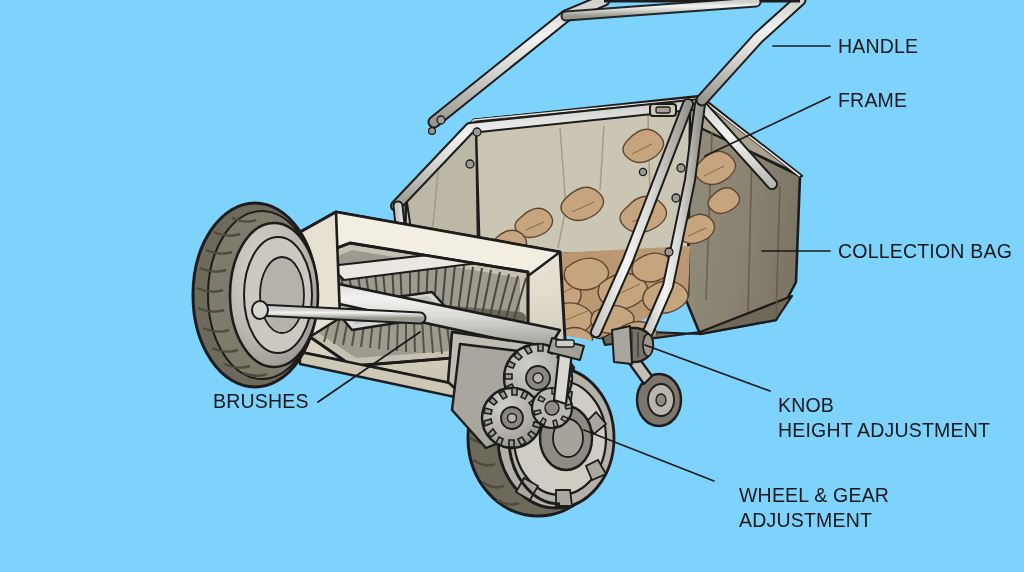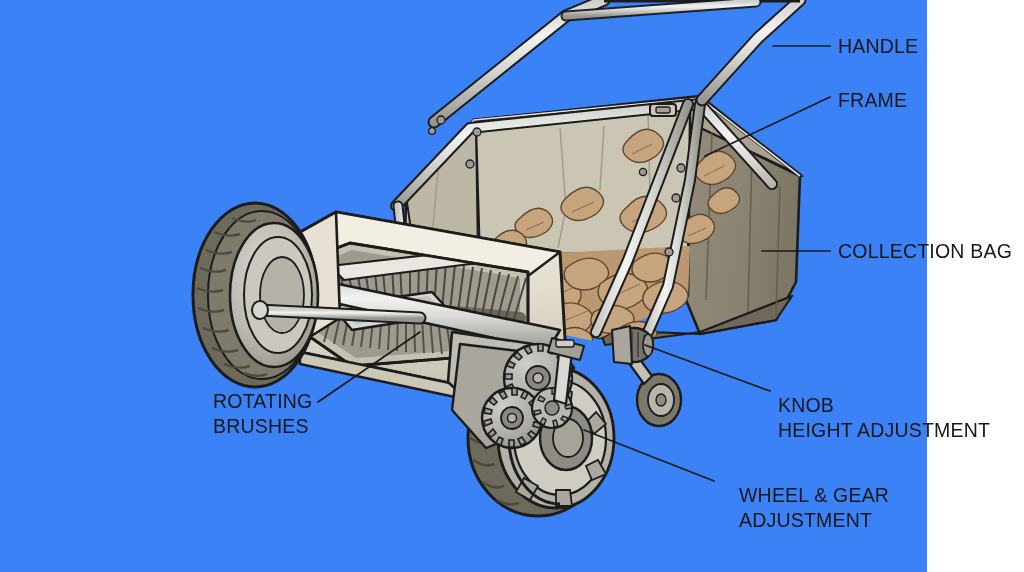--- a/index.html
+++ b/index.html
@@ -2,21 +2,21 @@
 <html><head>
 <meta charset="utf-8">
 <title>Lawn Sweeper Labeled Diagram</title>
 <style>
   html,body{margin:0;padding:0;background:#ffffff;}
   body{
     width:1024px;height:572px;overflow:hidden;
     font-family:"Liberation Sans","DejaVu Sans",sans-serif;
     position:relative;
   }
-  #stage{position:relative;width:927px;height:572px;background:#3b82f6;}
+  #stage{position:relative;width:1024px;height:572px;background:#7dd3fc;}
   #art{position:absolute;left:0;top:0;width:1024px;height:572px;}
   .cap{
     position:absolute;
     font-family:"Liberation Sans","DejaVu Sans",sans-serif;
     font-size:19.5px;
     letter-spacing:0.2px;
     color:#18181a;
     line-height:25px;
     white-space:pre;
     font-weight:400;
@@ -443,16 +443,16 @@
         <polyline points="420,332 318,402" stroke="#1a1a1a"></polyline>
       </g>
   </svg>
 
   <div id="labels">
       <div class="cap" style="left: 838px; top: 34px; color: rgb(24, 24, 26);"><div>HANDLE</div></div>
       <div class="cap" style="left: 838px; top: 88px; color: rgb(24, 24, 26);"><div>FRAME</div></div>
       <div class="cap" style="left: 838px; top: 239px; color: rgb(24, 24, 26); text-align: right;"><div>COLLECTION BAG</div></div>
       <div class="cap" style="left: 778px; top: 393px; color: rgb(24, 24, 26);"><div>KNOB</div><div>HEIGHT ADJUSTMENT</div></div>
       <div class="cap" style="left: 739px; top: 483px; color: rgb(24, 24, 26);"><div>WHEEL &amp; GEAR</div><div>ADJUSTMENT</div></div>
-      <div class="cap" style="left: 213px; top: 389px; color: rgb(24, 24, 26);"><div>ROTATING</div><div>BRUSHES</div></div>
+      <div class="cap" style="left: 213px; top: 389px; color: rgb(24, 24, 26);"><div>BRUSHES</div></div>
     </div>
 
 </div>
 
 </body></html>

